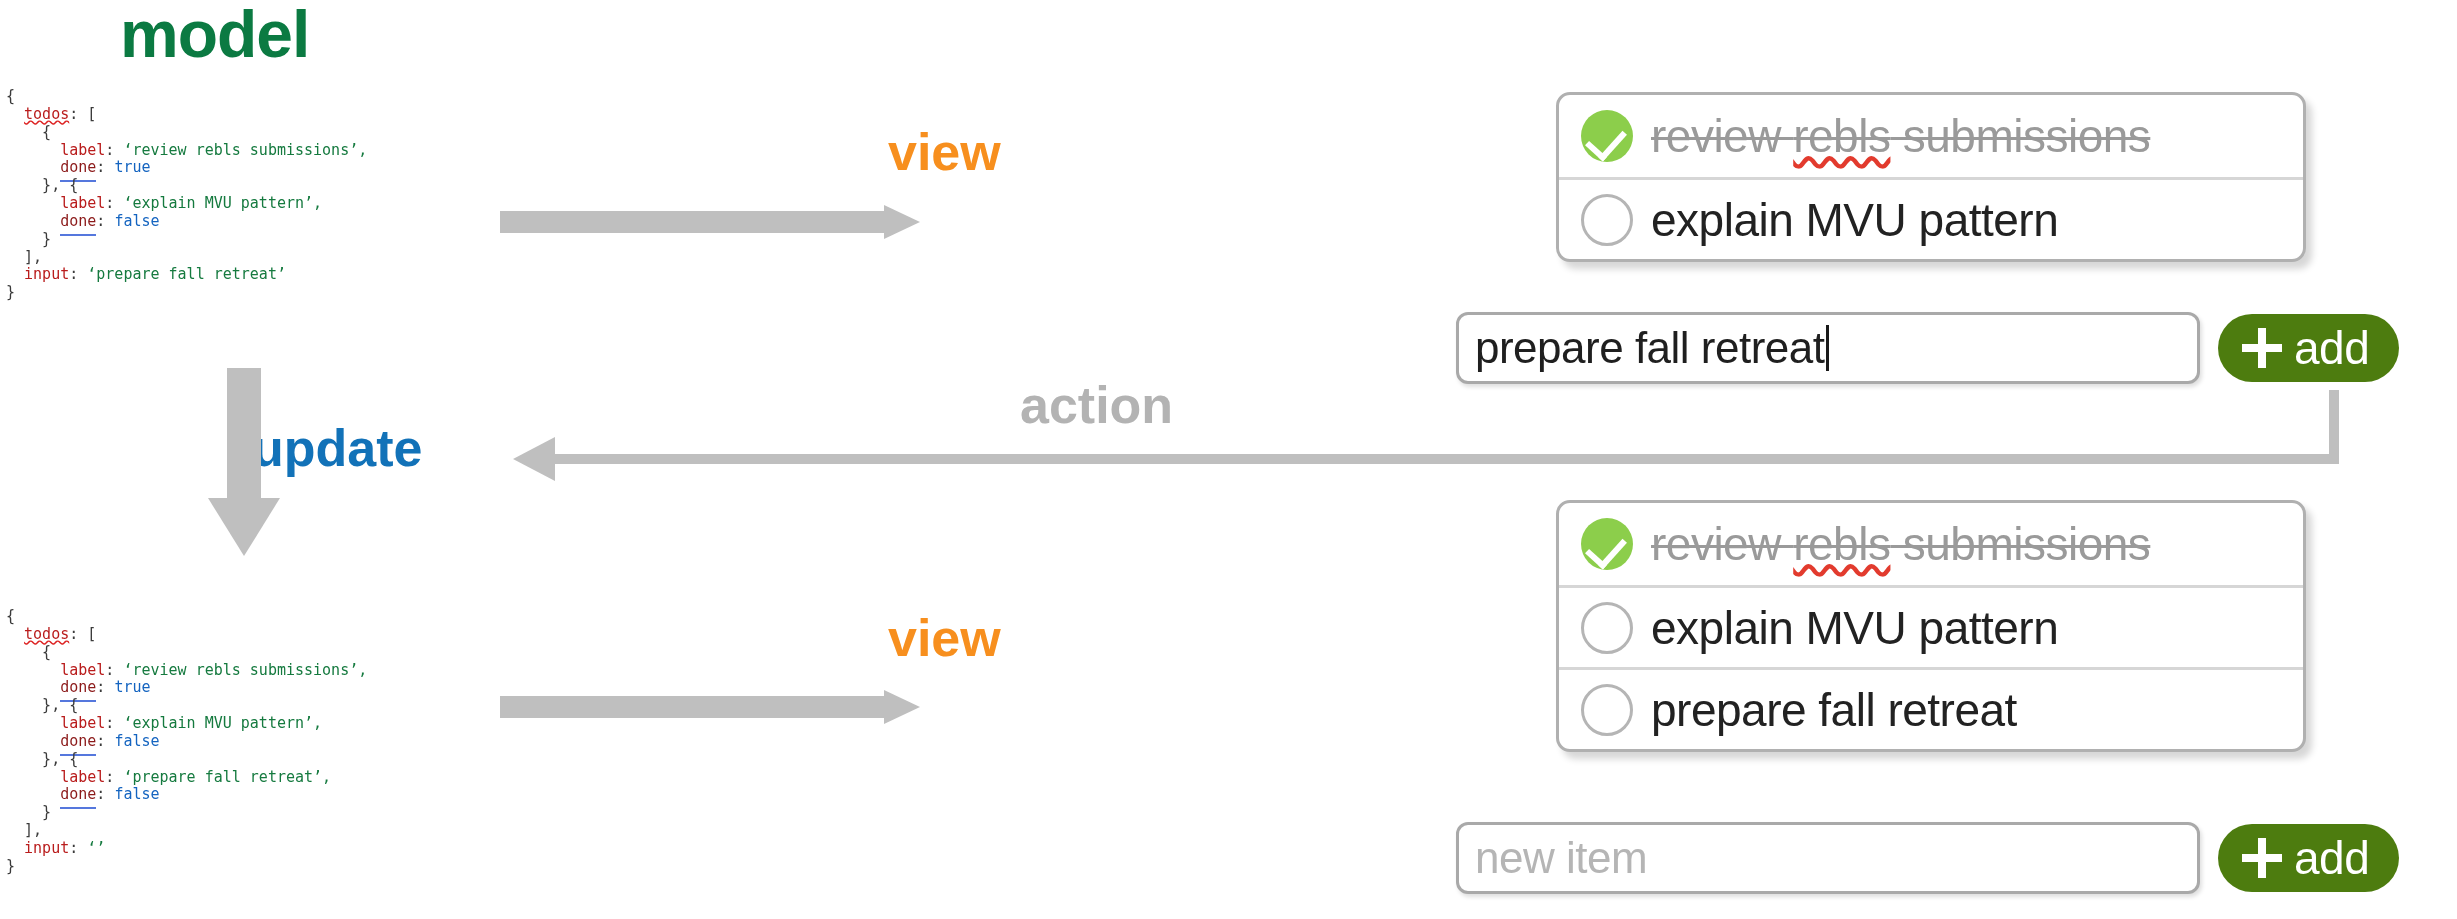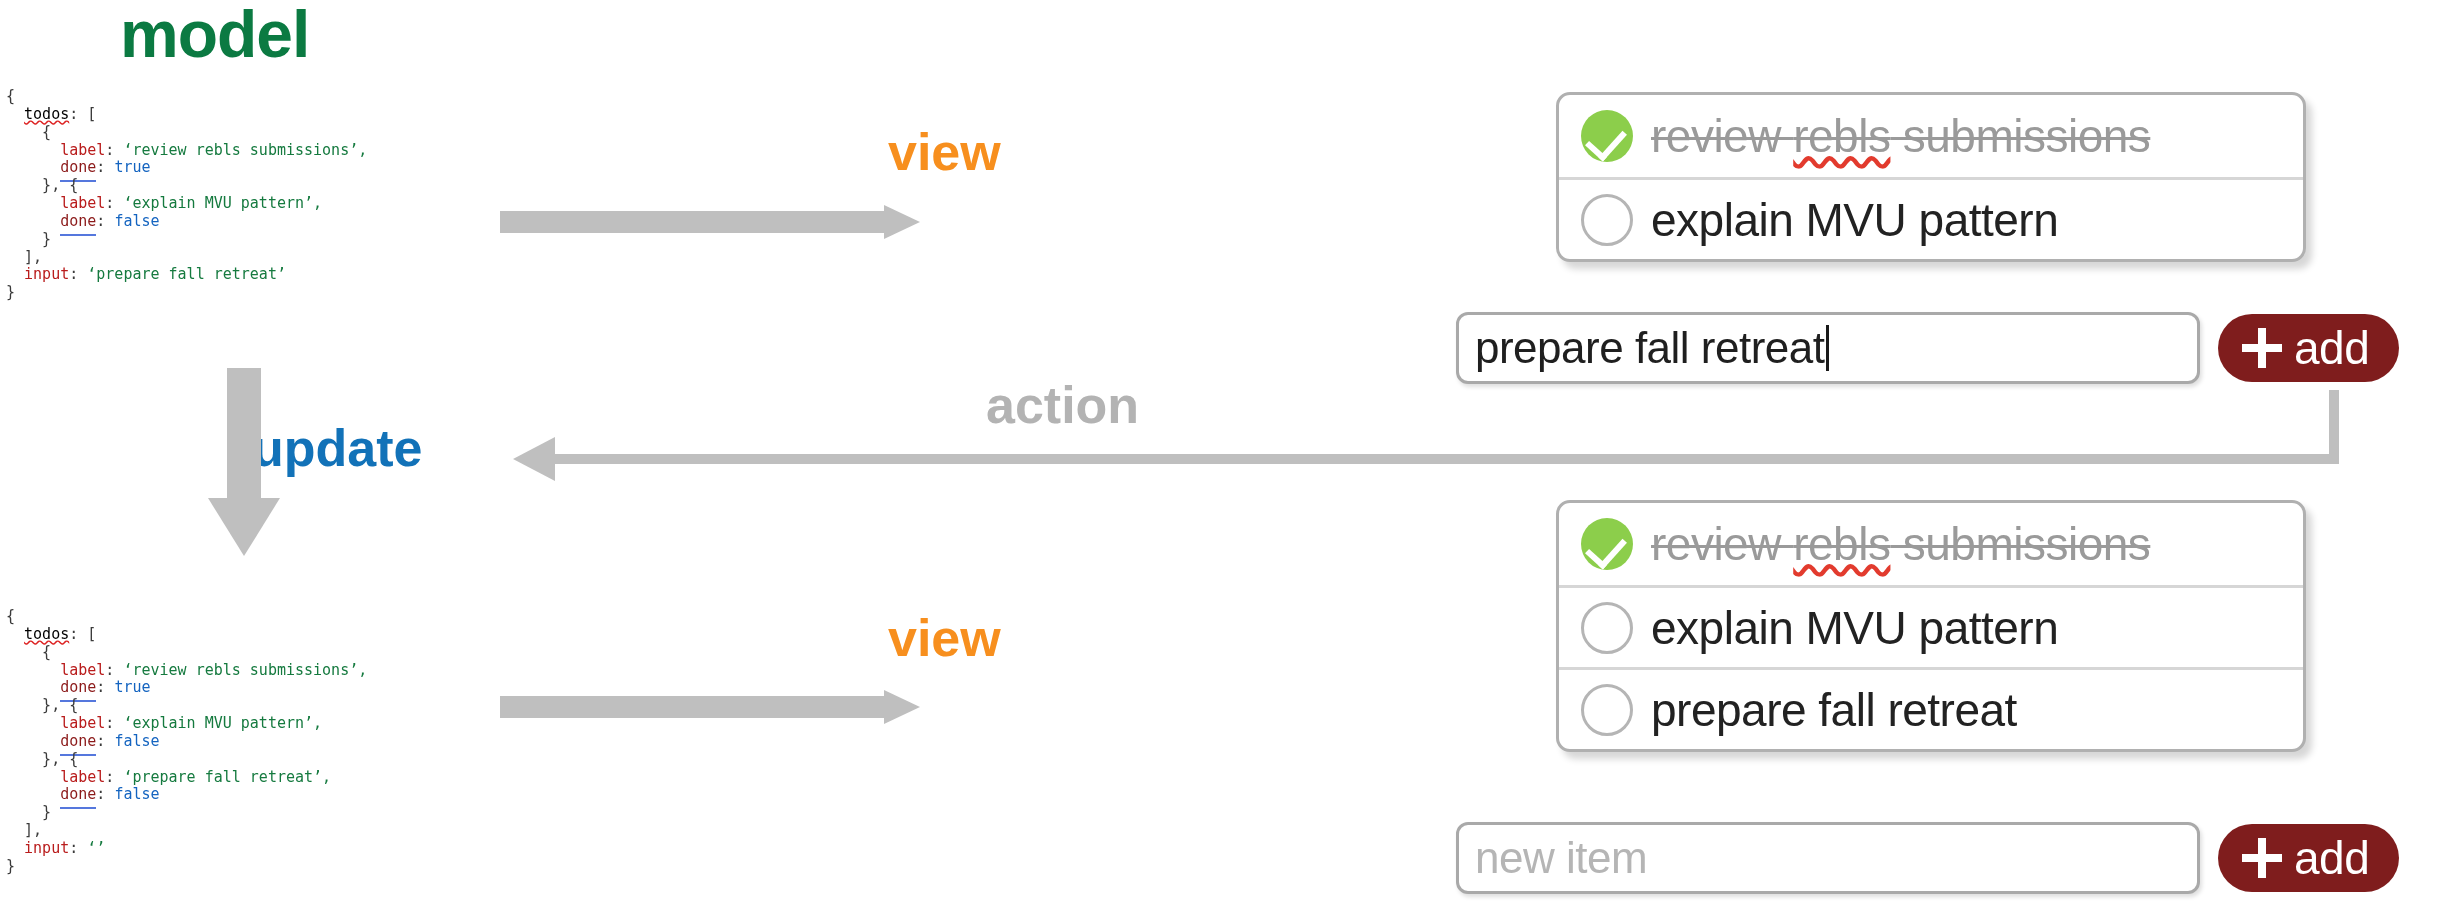--- a/index.html
+++ b/index.html
@@ -9,34 +9,34 @@
 
   
   .headline{
     position:absolute;font-weight:bold;white-space:nowrap;
     font-family:"Liberation Sans",sans-serif;
   }
   #model-title{left:120px;top:-4px;font-size:66px;color:#0b7a42;letter-spacing:-1px;}
   .flow-label{position:absolute;font-weight:bold;white-space:nowrap;font-size:52px;}
   #label-view-1{left:888px;top:122px;color:#f78f1e;}
   #label-view-2{left:888px;top:608px;color:#f78f1e;}
-  #label-action {left:986px;top:375px;color:#b3b3b3;}
+  #label-action {left:1020px;top:375px;color:#b3b3b3;}
   #label-update {left:252px;top:418px;color:#1272b8;}
 
   
   .code{
     position:absolute;
     font-family:"DejaVu Sans Mono","Liberation Mono",monospace;
     font-size:15px;line-height:1.19;white-space:pre;color:#333;
   }
   #code-model{left:6px;top:88px;}
   #code-model2{left:6px;top:608px;}
   .c-punct{color:#3a3a3a;}
   .c-key{color:#b91c1c;}
-  .c-key-sp{color:#000000;
+  .c-key-sp{color:#b91c1c;
      text-decoration:underline wavy #d22;
      text-decoration-skip-ink:none;
      text-underline-offset:1px;}
   .c-key-gr{color:#8c1a1a;
      border-bottom:2px double #5577dd;
      padding-bottom:4px;}
   .c-str{color:#157a3f;}
   .c-bool{color:#1464c0;}
 
   
@@ -110,21 +110,21 @@
     box-shadow:2px 3px 4px rgba(0,0,0,0.13);
   }
   .input-val{
     font-size:44px;color:#1f1f1f;white-space:nowrap;line-height:1;
     letter-spacing:-0.5px;
   }
   .input-val.placeholder{color:#b5b5b5;}
   .caret{display:inline-block;width:3px;height:46px;background:#1a1a1a;
          margin-left:1px;vertical-align:middle;}
   .add-btn{
-    margin-left:18px;height:68px;border-radius:34px;background:#7f1d1d;
+    margin-left:18px;height:68px;border-radius:34px;background:#4d7c0f;
     display:flex;align-items:center;padding:0 30px 0 24px;box-sizing:border-box;
     border:none;cursor:pointer;
   }
   .plus{
     position:relative;width:40px;height:40px;flex:0 0 auto;margin-right:12px;
   }
   .plus::before{content:"";position:absolute;left:0;top:16px;width:40px;height:8px;background:#fff;}
   .plus::after{content:"";position:absolute;left:16px;top:0;width:8px;height:40px;background:#fff;}
   .add-label{font-size:46px;color:#fff;line-height:1;letter-spacing:-0.5px;}
 </style>

